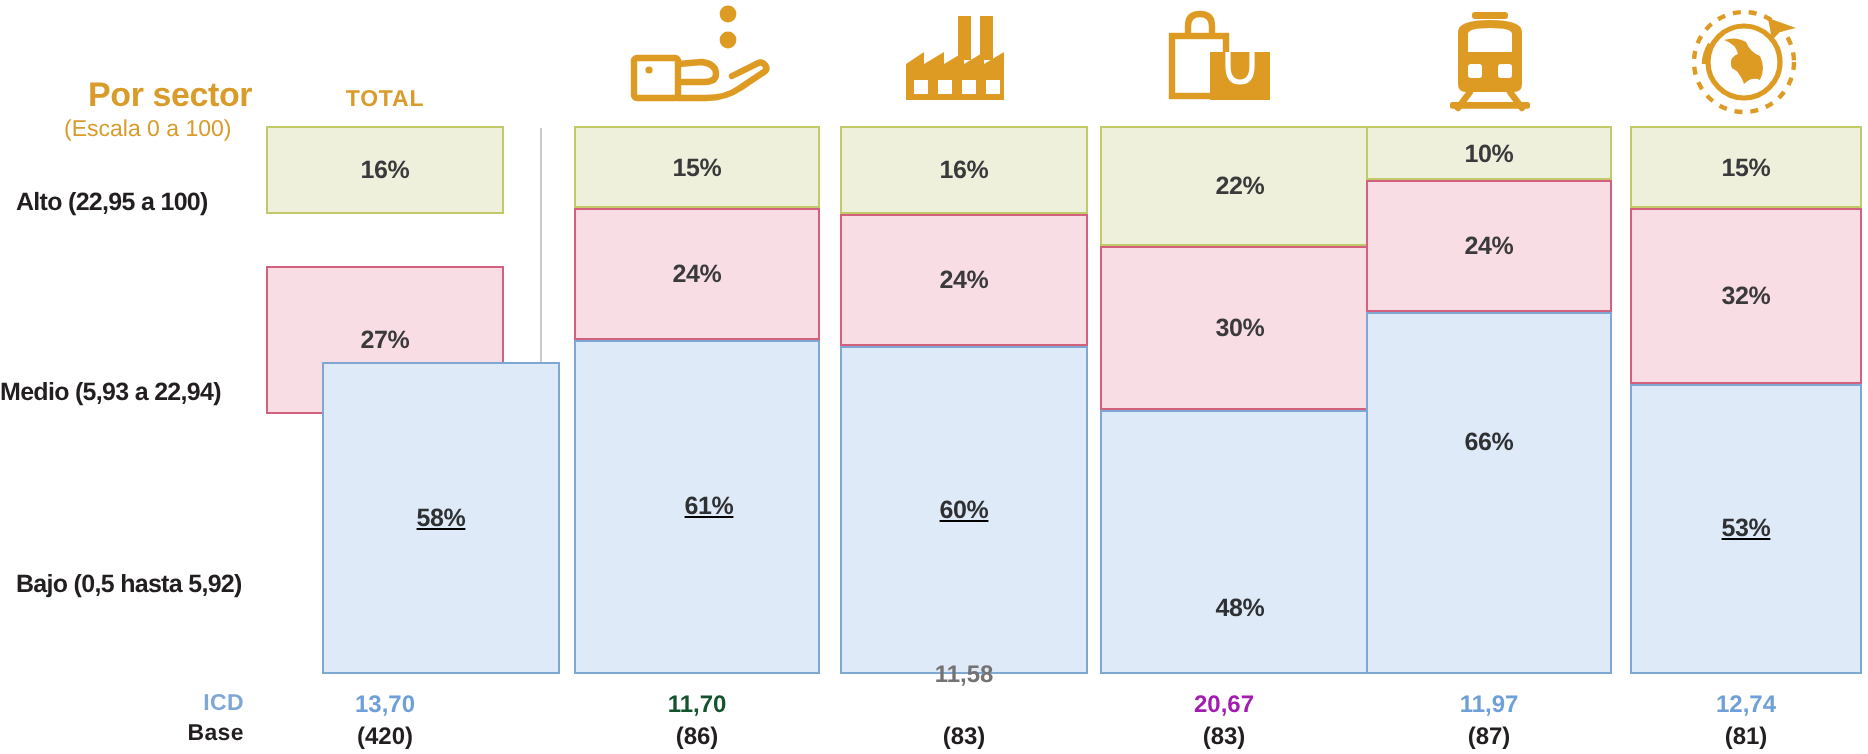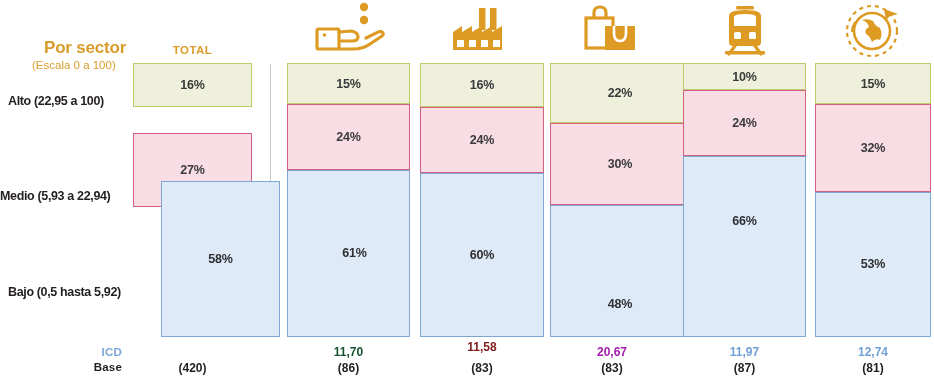--- a/index.html
+++ b/index.html
@@ -86,20 +86,21 @@
     background: #eef0dc;
     border: 1px solid #c2c96a;
   }
   .seg-medio {
     background: #f8dde4;
     border: 1px solid #d4607f;
   }
   .seg-bajo {
     background: #dfeaf8;
     border: 1px solid #7fa7d4;
+    text-decoration: underline;
   }
   .seg-val {
     font-size: 12.5px;
     font-weight: bold;
     color: #3a3a3c;
     letter-spacing: -0.2px;
   }
   .seg-bajo .seg-val { color: #2f3032; }
 
   
@@ -259,26 +260,27 @@
         <span class="seg-val">32%</span>
       </div>
     <div class="seg seg-bajo" style="top:47%; height:53%;">
         <span class="seg-val">53%</span>
       </div>
   </div>
 
   <div class="foot-label icd" style="left:60px; top:346px; width:62px;">ICD</div>
   <div class="foot-label base" style="left:60px; top:361px; width:62px;">Base</div>
 
+  <div class="foot-cell" style="left:133px; top:345px; width:119px; color:#6f9fd8;">13,70</div>
   <div class="foot-cell base" style="left:133px; top:361px; width:119px;">(420)</div>
 
   <div class="foot-cell" style="left:287px; top:345px; width:123px; color:#14532d;">11,70</div>
   <div class="foot-cell base" style="left:287px; top:361px; width:123px;">(86)</div>
 
-  <div class="foot-cell" style="left:420px; top:340px; width:124px; color:#7f1d1d;">11,58</div>
+  <div class="foot-cell" style="left:420px; top:330px; width:124px; color:#737373;">11,58</div>
   <div class="foot-cell base" style="left:420px; top:361px; width:124px;">(83)</div>
 
   <div class="foot-cell" style="left:550px; top:345px; width:124px; color:#a21caf;">20,67</div>
   <div class="foot-cell base" style="left:550px; top:361px; width:124px;">(83)</div>
 
   <div class="foot-cell" style="left:683px; top:345px; width:123px; color:#6f9fd8;">11,97</div>
   <div class="foot-cell base" style="left:683px; top:361px; width:123px;">(87)</div>
 
   <div class="foot-cell" style="left:815px; top:345px; width:116px; color:#6f9fd8;">12,74</div>
   <div class="foot-cell base" style="left:815px; top:361px; width:116px;">(81)</div>

